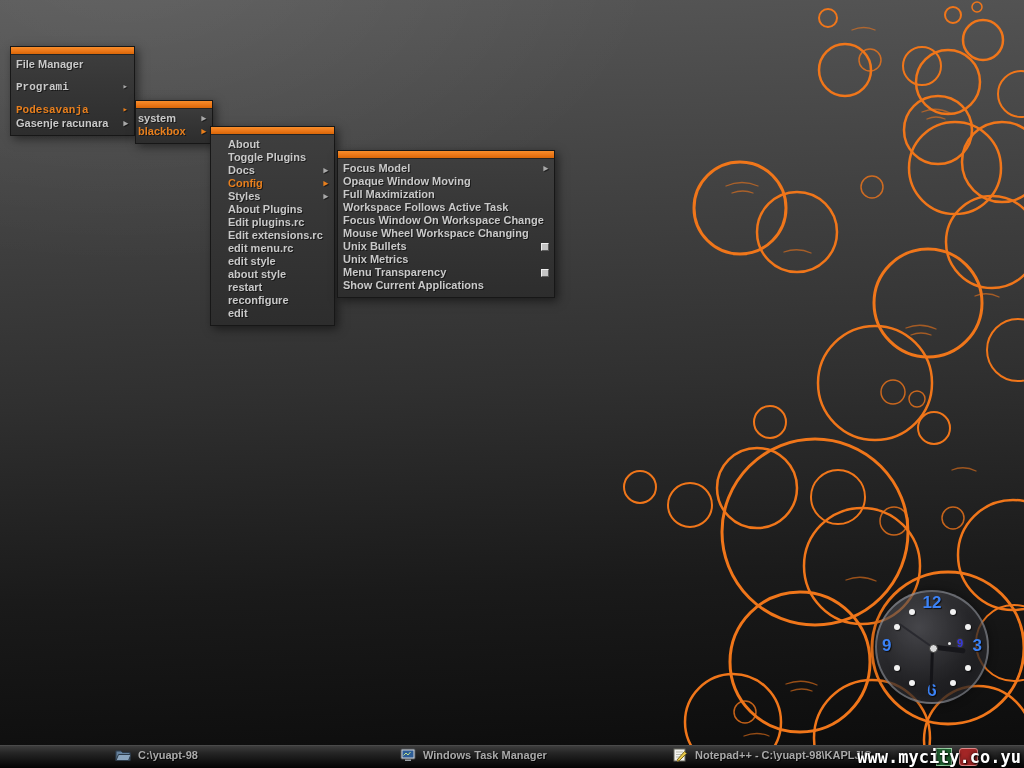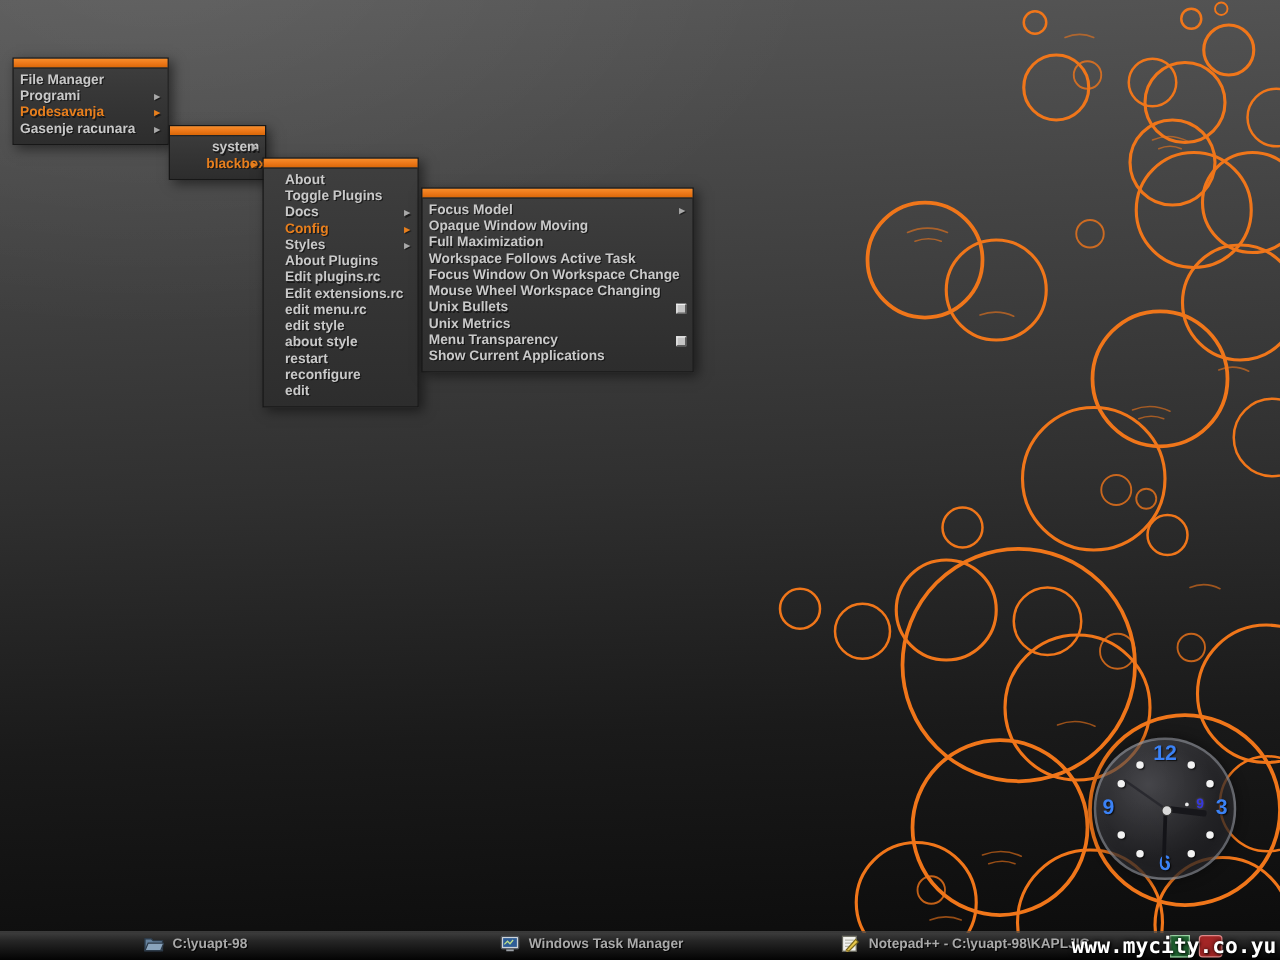--- a/index.html
+++ b/index.html
@@ -17,29 +17,29 @@
         background:linear-gradient(180deg,#3f3f3f 0%,#373737 40%,#2d2d2d 100%);
         box-shadow:3px 3px 9px rgba(0,0,0,.5);}
   .menu-title{height:7px;background:linear-gradient(180deg,#f78d2b 0%,#ec7718 55%,#d96708 100%);
         border-bottom:1px solid #242424;}
   .menu-body{padding:3px 0 5px 0;}
   .item{position:relative;height:13px;line-height:13px;white-space:nowrap;
         font-size:11px;font-weight:bold;color:#c9c9c9;
         text-shadow:1px 1px 0 rgba(10,10,10,.65);cursor:default;}
   .item .lbl{display:inline-block;}
   .item.hl{color:#e87f1d;}
-  .item.gap{}
+  .item.gap{margin-top:10px;font-family:Liberation Mono, monospace;}
   .item.arrow::after{content:"\25B8";position:absolute;right:6px;top:0;
         font-size:9px;line-height:13px;color:#a9a9a9;text-shadow:1px 1px 0 rgba(10,10,10,.6);}
   .item.hl.arrow::after{color:#e87f1d;}
   .item.checked::after{content:"";position:absolute;right:5px;top:3px;width:6px;height:6px;
         background:#c4c4c4;border-top:1px solid #efefef;border-left:1px solid #efefef;
         border-right:1px solid #5c5c5c;border-bottom:1px solid #5c5c5c;}
   #menu-root   .item{padding-left:5px;}
-  #menu-podesavanja .item{padding-left:29px;text-align:center;}
+  #menu-podesavanja .item{padding-left:2px;}
   #menu-blackbox .item{padding-left:17px;}
   #menu-config  .item{padding-left:5px;}
   
   .clock{position:absolute;left:875px;top:590px;width:114px;height:114px;z-index:5;}
   .clock-face{position:absolute;inset:0;border-radius:50%;
       background:radial-gradient(circle at 38% 32%, rgba(110,110,118,.55), rgba(40,40,44,.72) 55%, rgba(20,20,24,.78) 100%);
       border:2px solid rgba(200,205,215,.4);
       box-shadow:0 0 10px rgba(0,0,0,.45), inset 0 0 14px rgba(255,255,255,.05);}
   .numeral{position:absolute;color:#3b82f6;font-size:17px;font-weight:bold;
       text-shadow:1px 1px 1px rgba(0,0,0,.7);}

